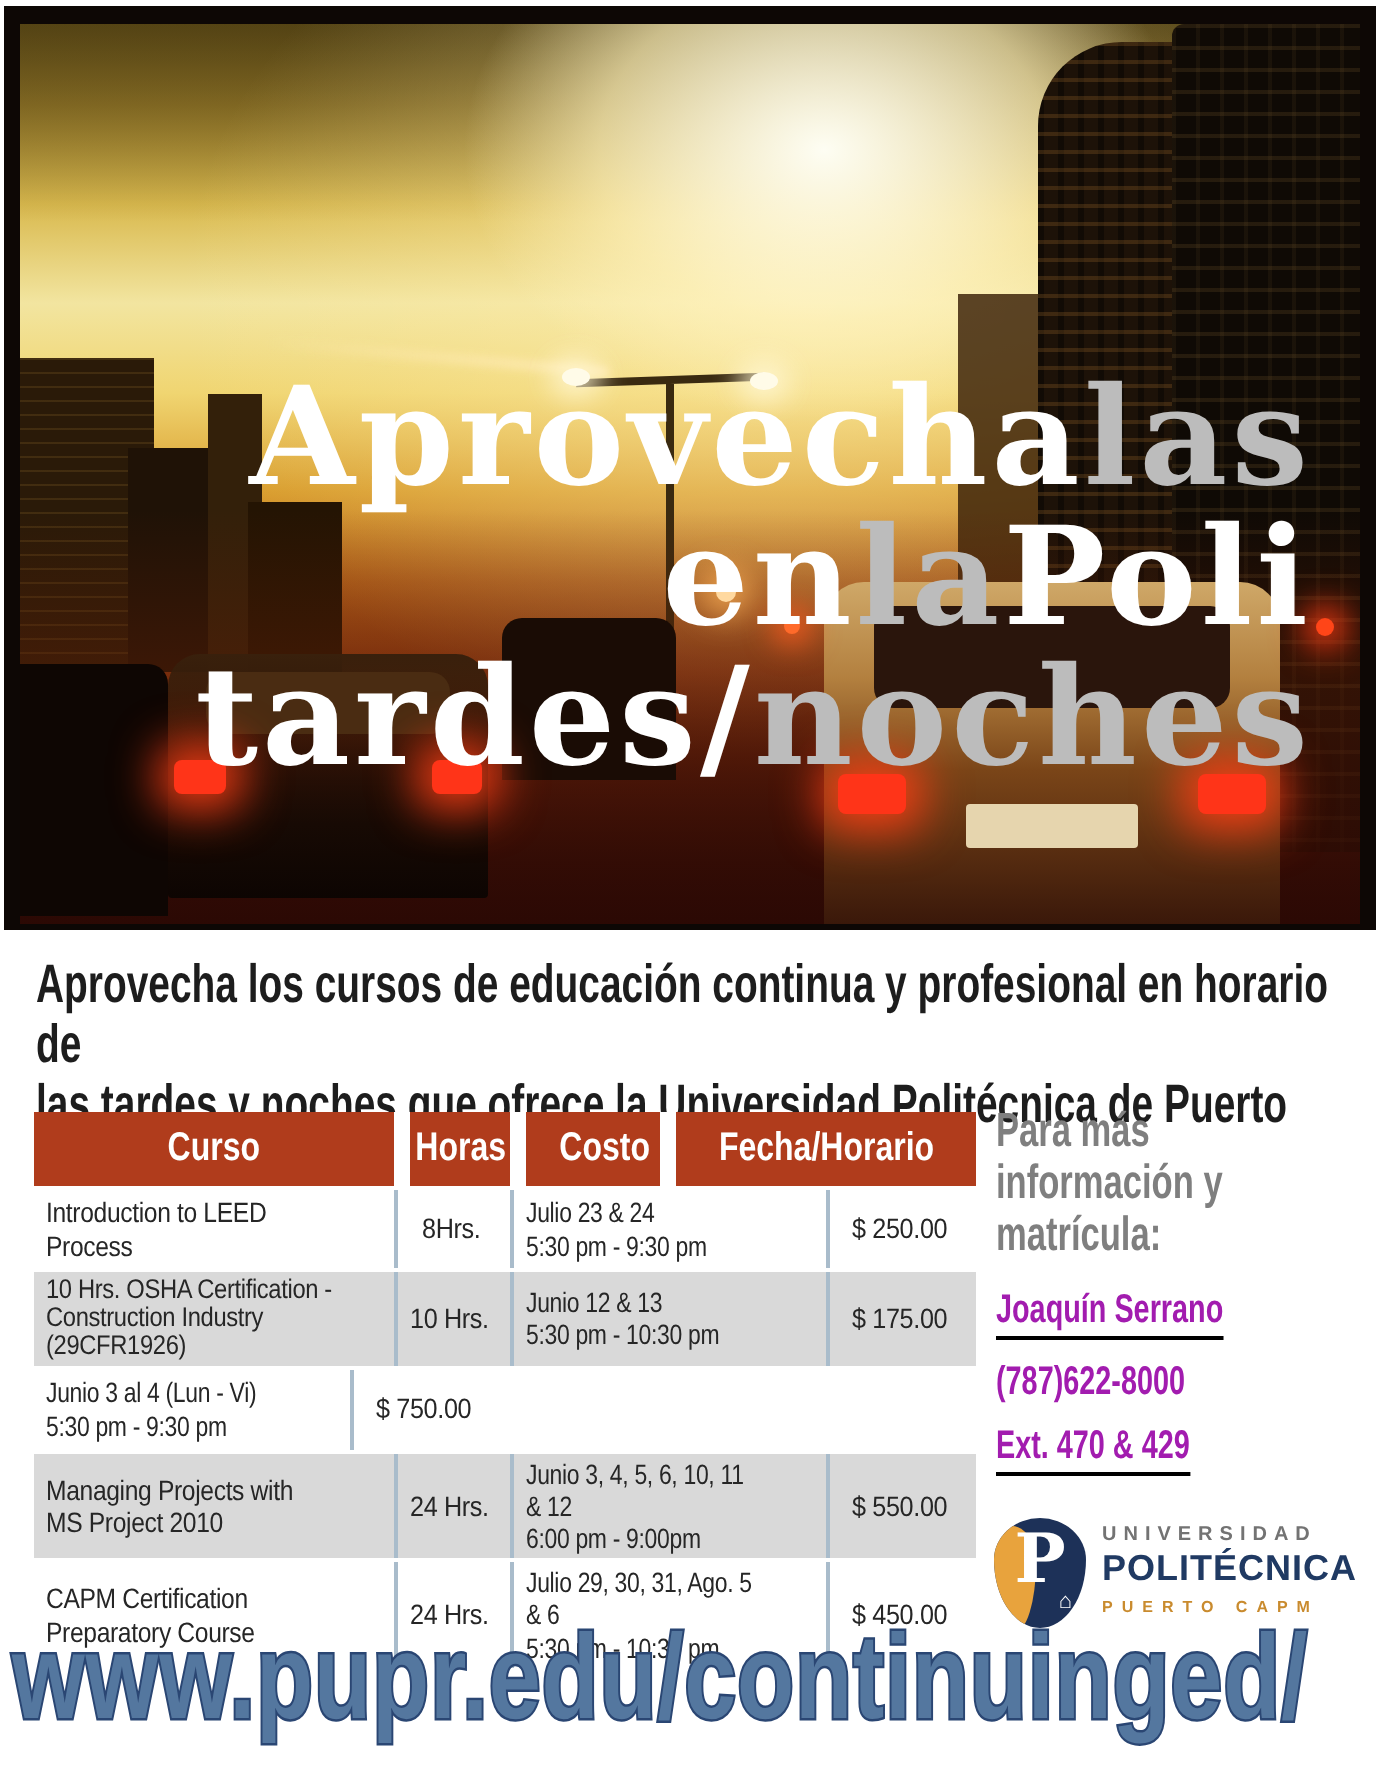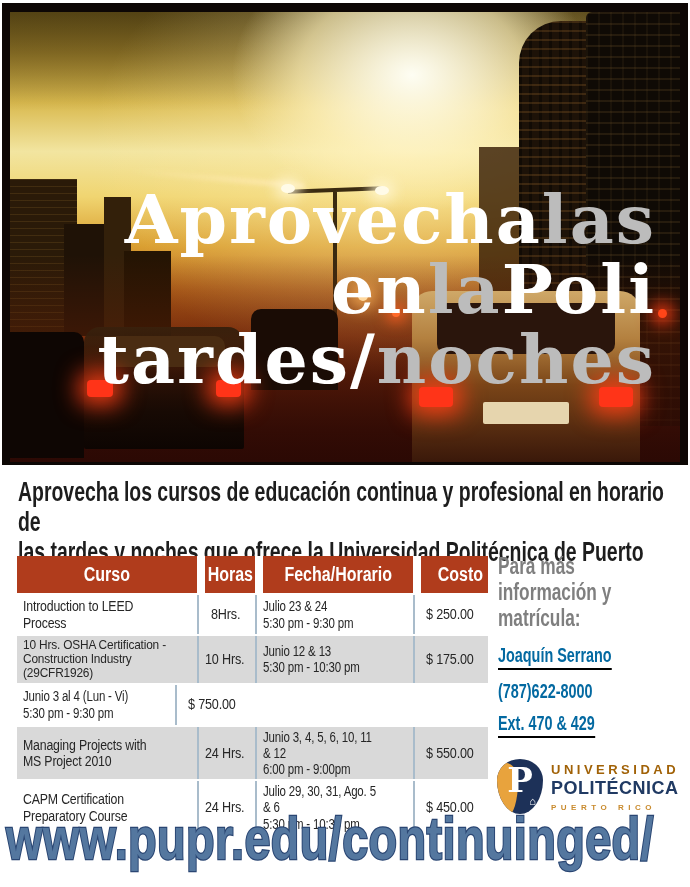--- a/index.html
+++ b/index.html
@@ -86,36 +86,36 @@
        font-size:14px;line-height:1.16;letter-spacing:-0.2px;}
   .w-fecha .fit{transform:scaleX(0.82);}
   .w-curso .fit{transform:scaleX(0.88);}
   .r1{min-height:41px;} .r2{min-height:41px;} .r3{min-height:42px;} .r4{min-height:39px;} .r5{min-height:39px;}
   .r2 .w-curso .fit{font-size:13.5px;line-height:1.05;}
 
   
   .sidebar{position:absolute;left:498px;top:553px;width:190px;}
   .side-heading .condense{font-size:24px;line-height:26px;font-weight:bold;color:#7f7f7f;width:139%;}
   .contacts{margin-top:13px;}
-  .contact{font-size:20px;font-weight:bold;color:#0369a1;line-height:22px;}
+  .contact{font-size:20px;font-weight:bold;color:#a21caf;line-height:22px;}
   .contact .condense{white-space:nowrap;}
   .contact.u .condense{border-bottom:2px solid #000;padding-bottom:2px;}
   .c1{margin-top:0;} .c2{margin-top:10px;text-decoration:underline;} .c3{margin-top:10px;} .c4{margin-top:8px;}
 
   
   .logo{position:absolute;left:497px;top:759px;display:flex;align-items:flex-start;}
   .emblem{position:relative;width:46px;height:55px;background:#1d3158;
       border-radius:50% 50% 50% 50% / 38% 38% 62% 62%;overflow:hidden;flex:0 0 auto;}
   .emblem-gold{position:absolute;left:-6px;top:4px;width:58%;height:96%;background:#e8a33d;
       border-radius:55% 45% 40% 60% / 45% 35% 65% 55%;}
   .emblem-p{position:absolute;left:0;top:1px;width:100%;text-align:center;
       font-family:"DejaVu Serif",serif;font-weight:bold;font-size:34px;color:#ffffff;}
   .emblem-house{position:absolute;right:7px;bottom:7px;font-size:11px;color:#ffffff;line-height:1;}
   .logo-text{margin-left:8px;padding-top:3px;}
-  .logo-l1{font-size:13px;font-weight:bold;letter-spacing:3.5px;color:#a16207;white-space:nowrap;}
+  .logo-l1{font-size:10px;font-weight:bold;letter-spacing:3.5px;color:#737373;white-space:nowrap;}
   .logo-l2{font-size:18px;font-weight:bold;letter-spacing:0.5px;color:#203a63;margin-top:1px;white-space:nowrap;}
   .logo-l3{font-size:8px;font-weight:bold;letter-spacing:4.5px;color:#c98b2e;margin-top:4px;white-space:nowrap;}
 
   
   .footer-url{position:absolute;left:6px;top:804px;white-space:nowrap;}
   .footer-url .urltext{display:inline-block;transform:scaleX(0.78);transform-origin:0 0;
       font-size:60px;font-weight:bold;color:#54779f;
       -webkit-text-stroke:2.5px #2a4673;paint-order:stroke fill;letter-spacing:0.5px;}
 </style>
 </head>
@@ -169,25 +169,25 @@
   </div>
 
   <div class="ctable">
     <div class="thead">
       <div class="hcell w-curso">
           <span class="hlabel">Curso</span>
         </div>
       <div class="hcell w-horas">
           <span class="hlabel">Horas</span>
         </div>
+      <div class="hcell w-costo">
+          <span class="hlabel">Costo</span>
+        </div>
       <div class="hcell w-fecha">
           <span class="hlabel">Fecha/Horario</span>
-        </div>
-      <div class="hcell w-costo">
-          <span class="hlabel">Costo</span>
         </div>
     </div>
     <div id="tbody">
         <div class="trow r1 white">
           <div class="tcell w-curso">
             <span class="fit">Introduction to LEED Process</span>
           </div>
           <div class="tcell w-horas">
             <span class="fit">8Hrs.</span>
           </div>
@@ -275,21 +275,21 @@
 
   <div class="logo">
     <div class="emblem">
       <div class="emblem-gold"></div>
       <div class="emblem-p">P</div>
       <div class="emblem-house">⌂</div>
     </div>
     <div class="logo-text">
       <div class="logo-l1">UNIVERSIDAD</div>
       <div class="logo-l2">POLITÉCNICA</div>
-      <div class="logo-l3">PUERTO RICO</div>
+      <div class="logo-l3">PUERTO CAPM</div>
     </div>
   </div>
 
   <div class="footer-url">
     <span class="urltext">www.pupr.edu/continuinged/</span>
   </div>
 
 </div>
 
 </body></html>

